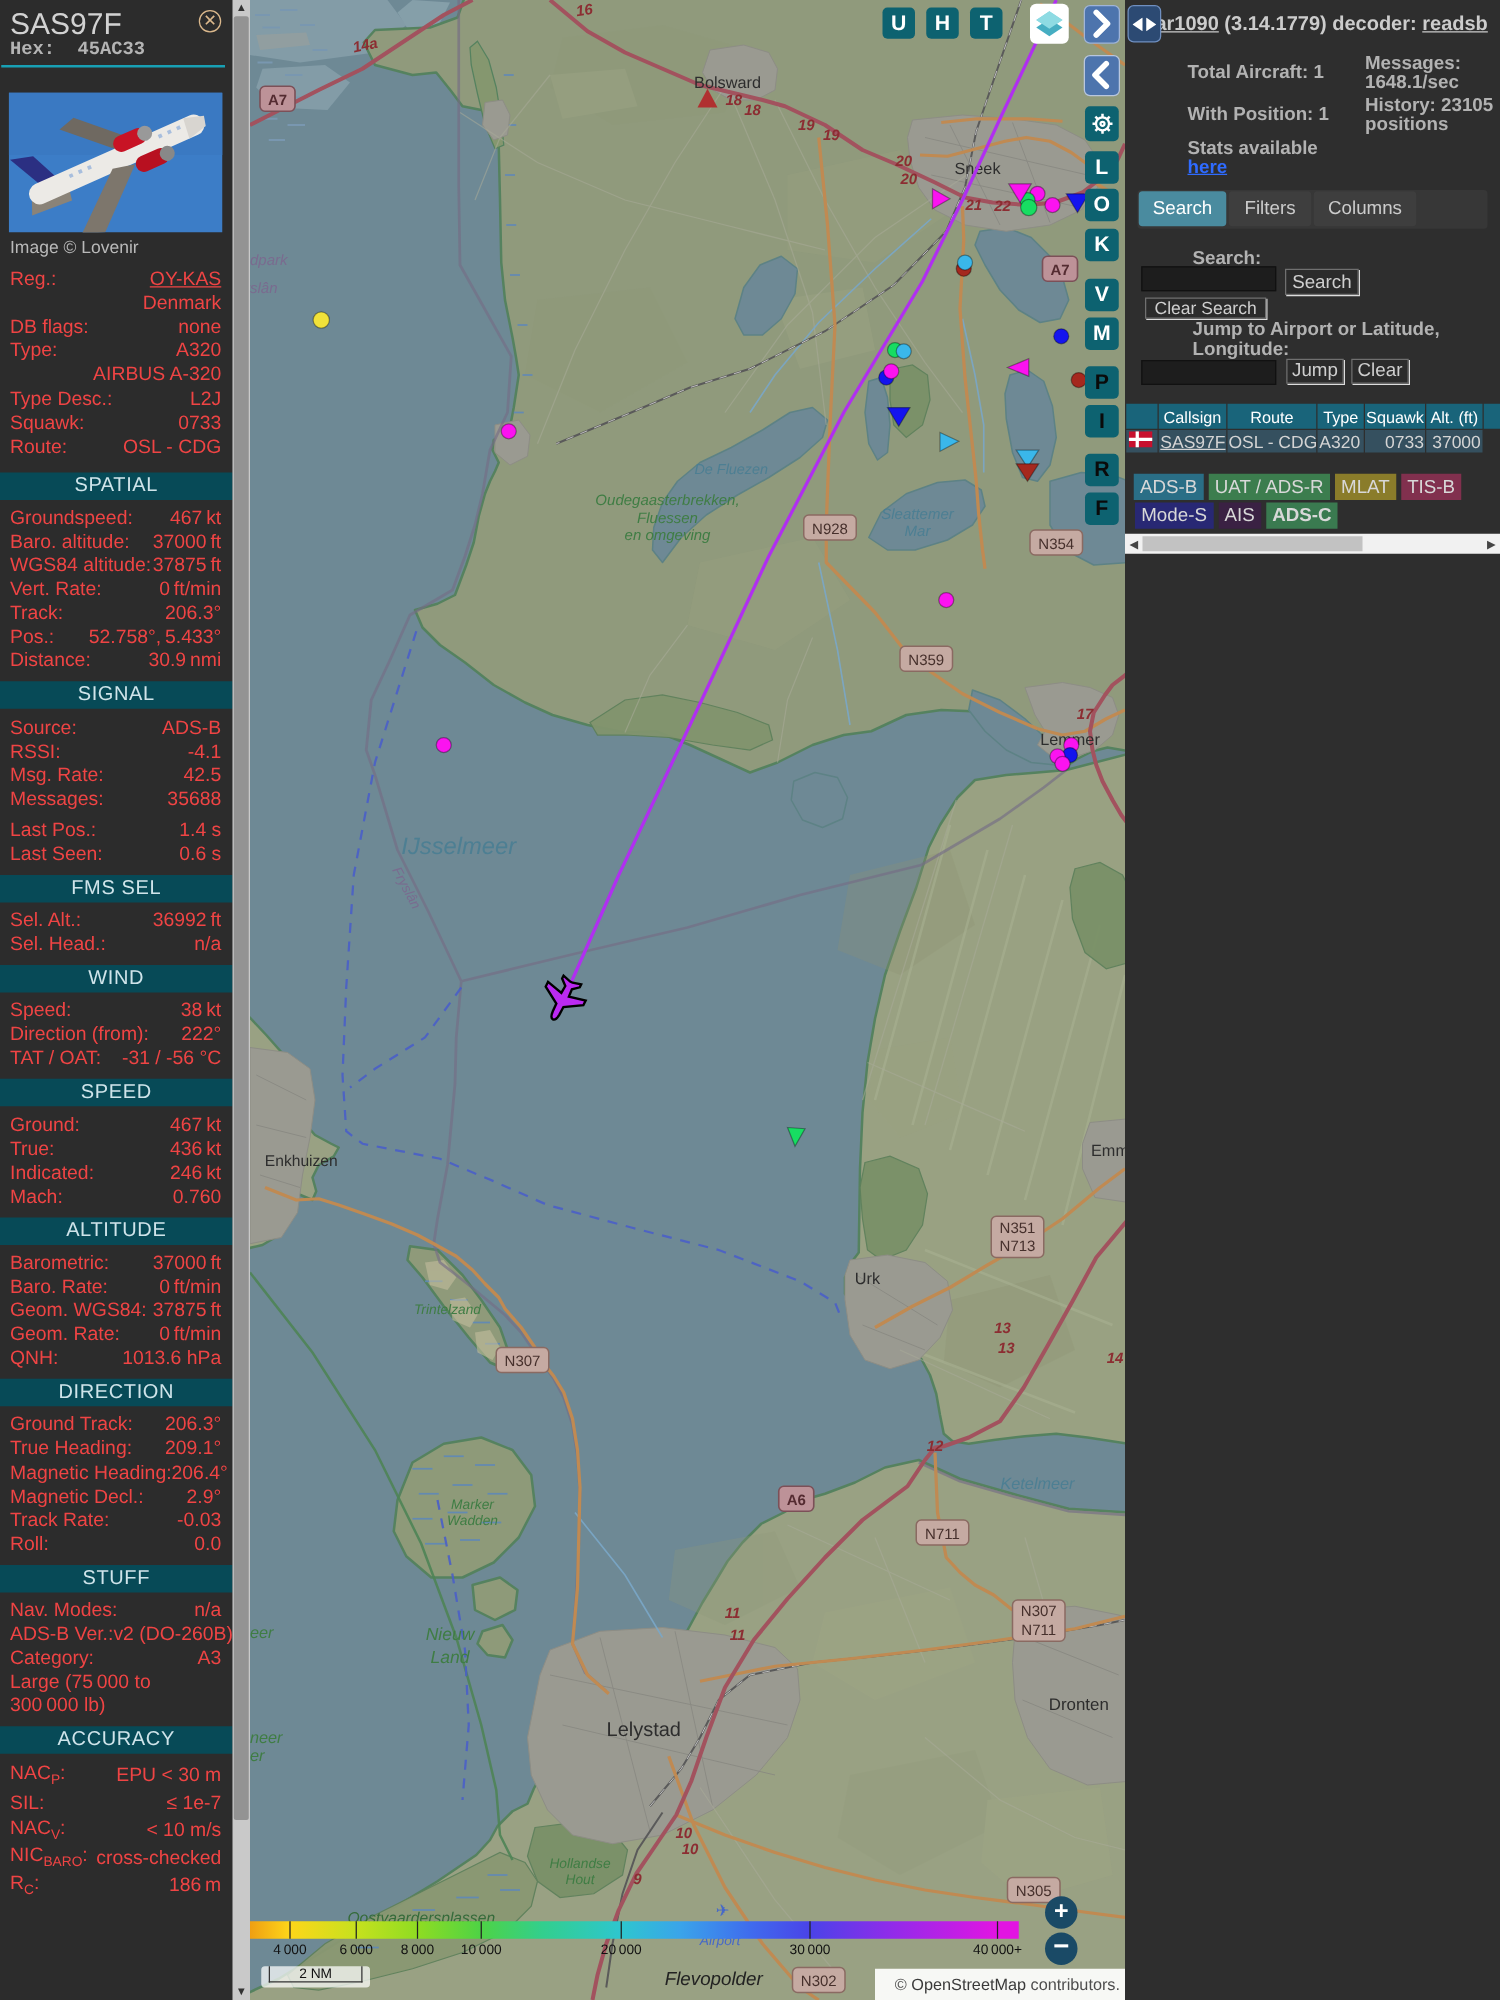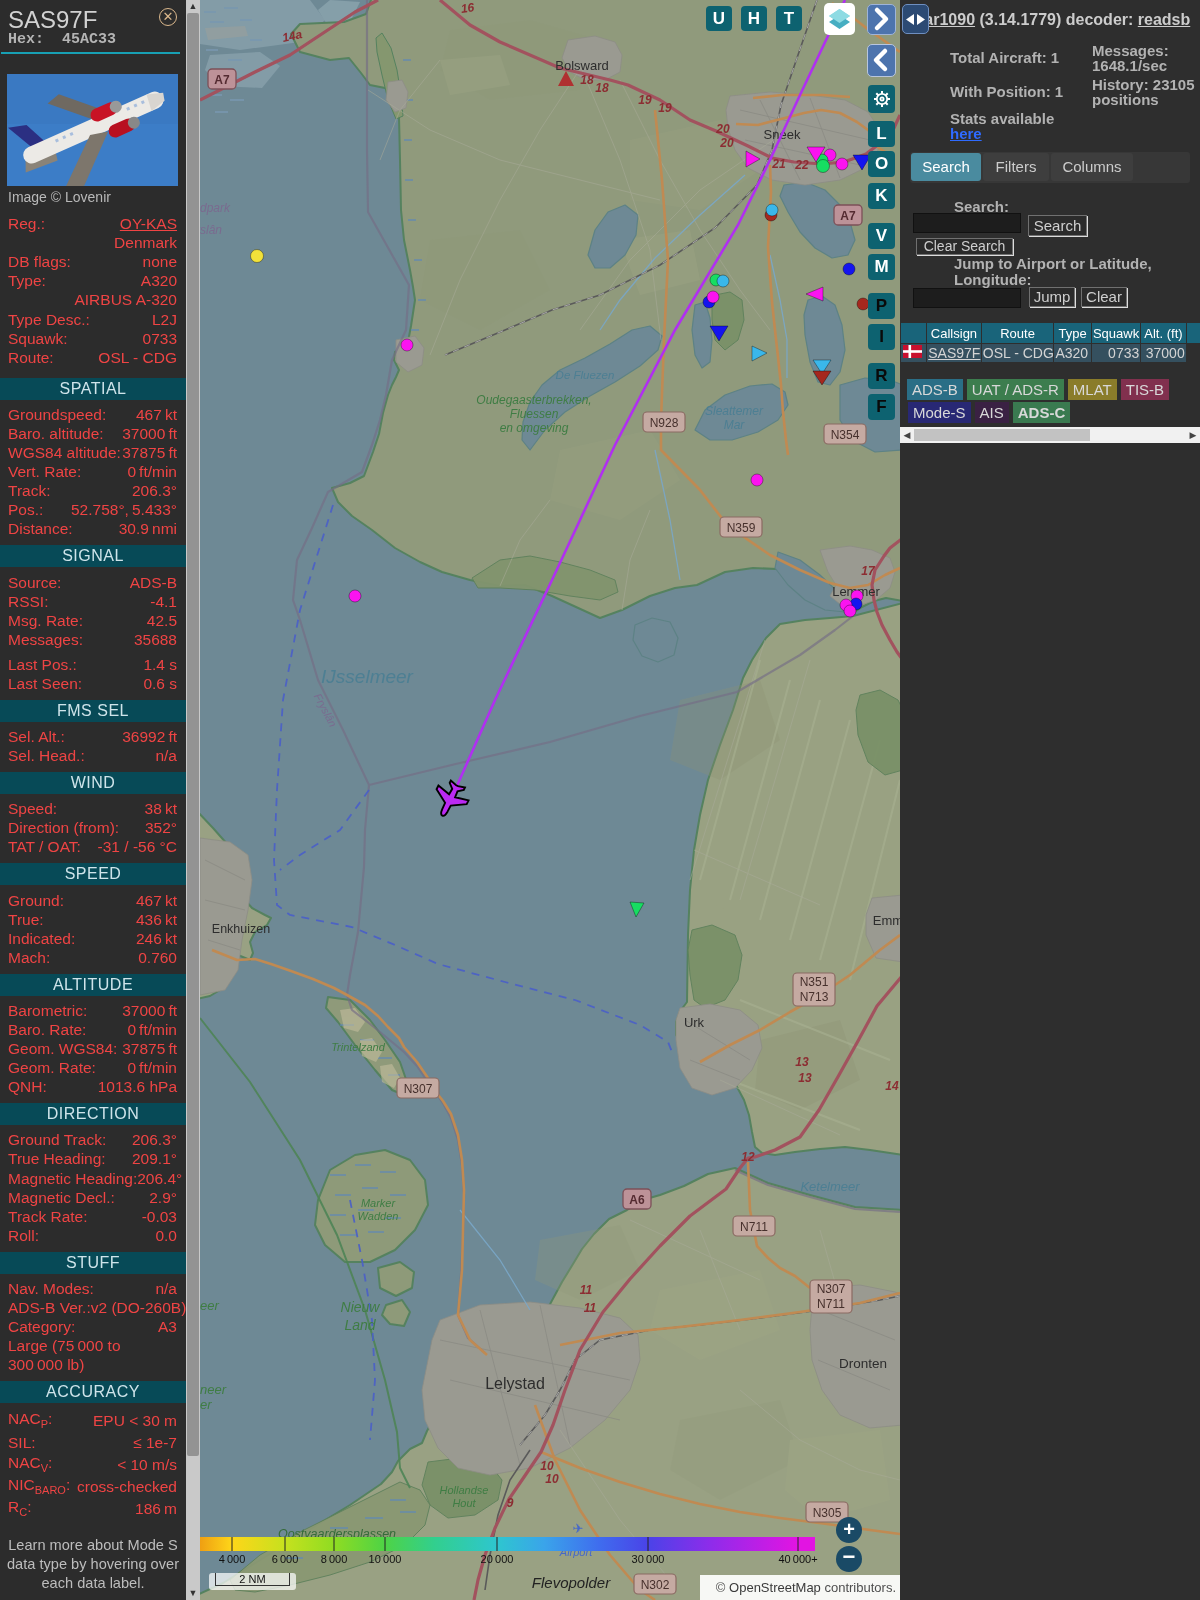--- a/index.html
+++ b/index.html
@@ -659,21 +659,21 @@
         <span>Sel. Head.:</span>
         <span class="v">n/a</span>
       </div>
 <div class="hdr">WIND</div>
 <div class="r">
         <span>Speed:</span>
         <span class="v">38 kt</span>
       </div>
 <div class="r">
         <span>Direction (from):</span>
-        <span class="v">352°</span>
+        <span class="v">222°</span>
       </div>
 <div class="r">
         <span>TAT / OAT:</span>
         <span class="v">-31 / -56 °C</span>
       </div>
 <div class="hdr">SPEED</div>
 <div class="r">
         <span>Ground:</span>
         <span class="v">467 kt</span>
       </div>
@@ -768,21 +768,20 @@
         <span class="v">&lt; 10 m/s</span>
       </div>
 <div class="r" style="height:22px">
         <span>NIC<sub>BARO</sub>:</span>
         <span class="v">cross-checked</span>
       </div>
 <div class="r" style="height:22px">
         <span>R<sub>C</sub>:</span>
         <span class="v">186 m</span>
       </div>
-<div id="learn">Learn more about Mode S data type by hovering over each data label.</div>
 </div>
 </div>
 <div id="lscroll">
     <div id="lthumb"></div>
     <div class="sarrow" style="top:0">▲</div>
     <div class="sarrow" style="top:1587px">▼</div>
   </div>
 <div id="rightbar">
 <div id="ttl"><span class="u">tar1090</span> (3.14.1779) decoder: <span class="u">readsb</span></div>
 <div id="histbtn"><svg width="19" height="11" viewBox="0 0 19 11" style="margin-top:9px">

